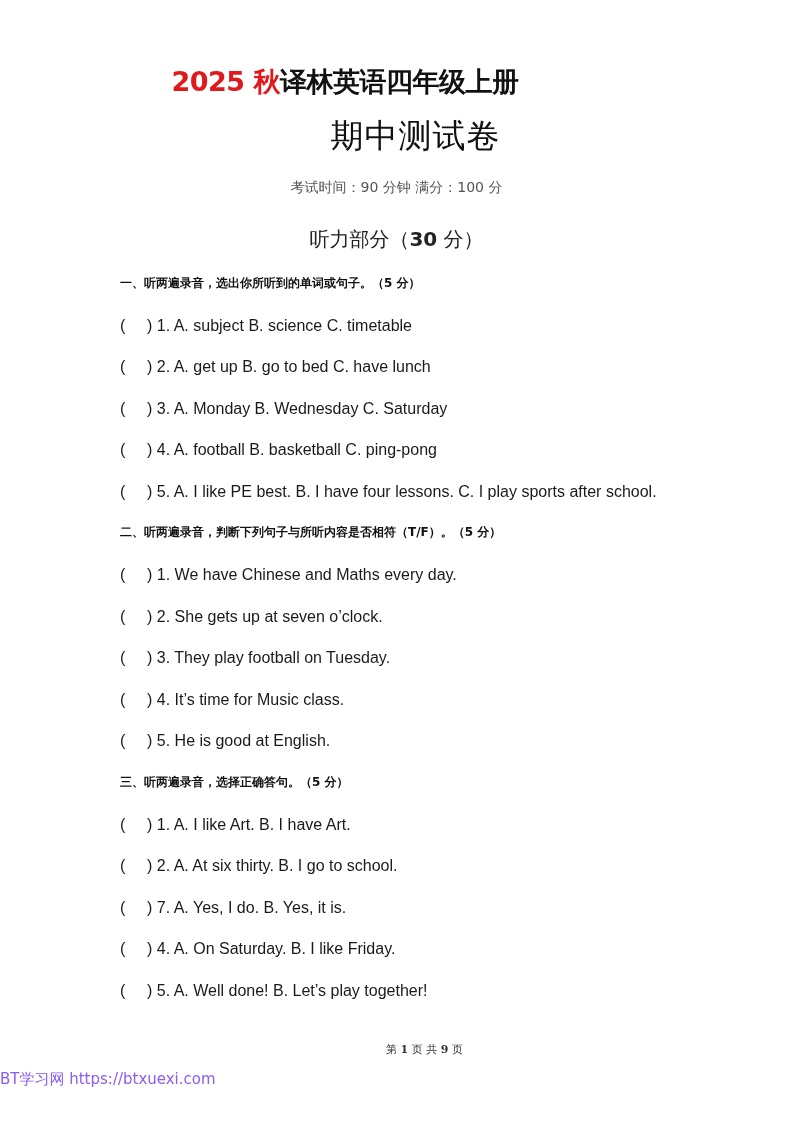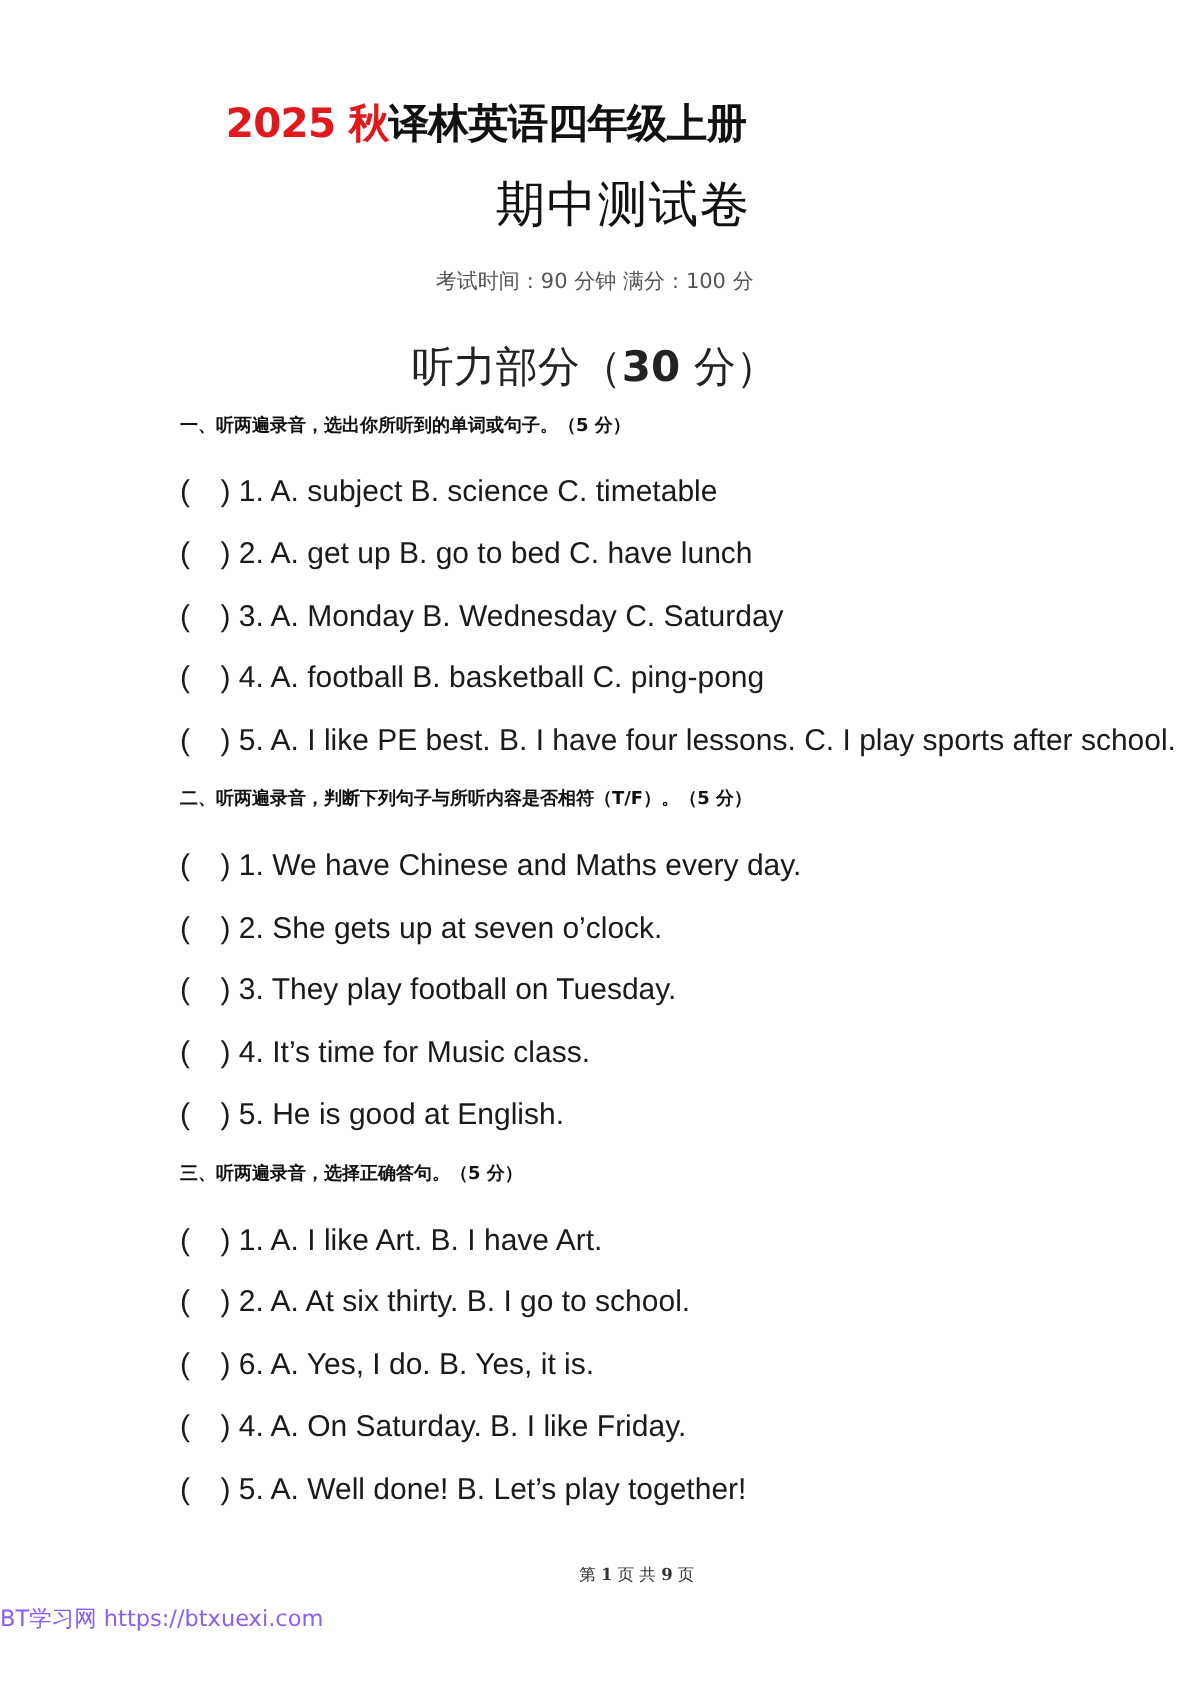--- a/index.html
+++ b/index.html
@@ -4,46 +4,46 @@
   <style>
     html, body { margin: 0; padding: 0; background: #ffffff; }
     body {
       width: 793px; height: 1122px; position: relative; overflow: hidden;
       font-family: "DejaVu Sans", "Liberation Sans", sans-serif;
       color: #1a1a1a;
     }
     .title1 {
       position: absolute; top: 64px; left: 0; width: 648px; text-align: center;
       font-family: "DejaVu Sans", sans-serif; font-weight: bold; font-size: 27px;
-      letter-spacing: -0.5px; color: #111;
+      letter-spacing: -0.5px; color: #111; padding-left: 21px;
     }
     .title1 .red { color: #e0191c; }
     .title2 {
       position: absolute; top: 114px; left: 0; width: 793px; text-align: center;
       font-family: "DejaVu Serif", serif; font-size: 33px; color: #111;
       letter-spacing: 1px;
       padding-left: 19px;
     }
     .meta {
       position: absolute; top: 179px; left: 0; width: 793px; text-align: center;
       font-family: "DejaVu Sans", sans-serif; font-size: 14px; color: #555;
     }
     .section-title {
       position: absolute; top: 226px; left: 0; width: 793px; text-align: center;
-      font-family: "DejaVu Sans", sans-serif; font-size: 28px; color: #222;
+      font-family: "DejaVu Sans", sans-serif; font-size: 20px; color: #222;
     }
     .section-title b { font-weight: bold; }
     .q-header {
       position: absolute; left: 120px;
       font-family: "DejaVu Serif", serif; font-weight: bold; font-size: 12px; color: #111;
     }
     .q-header .pts { font-family: "DejaVu Sans", sans-serif; }
     .item {
       position: absolute; left: 120px;
-      font-family: "Liberation Sans", sans-serif; font-size: 20px; color: #1a1a1a;
+      font-family: "Liberation Sans", sans-serif; font-size: 16px; color: #1a1a1a;
       white-space: nowrap;
     }
     .item .paren { display: inline-block; width: 27px; }
     .footer-page {
       position: absolute; top: 1042px; left: 0; width: 793px; text-align: center;
       font-family: "DejaVu Serif", serif; font-size: 11px; color: #333; padding-left: 28px;
     }
     .footer-page b { font-weight: bold; }
     .footer-site {
       position: absolute; top: 1070px; left: 0; width: 793px; text-align: left;
@@ -74,19 +74,19 @@
 <div class="item" style="top:566px"><span class="paren"><span>(</span></span><span>)</span> <span>1. We have Chinese and Maths every day.</span></div>
 <div class="item" style="top:608px"><span class="paren"><span>(</span></span><span>)</span> <span>2. She gets up at seven o’clock.</span></div>
 <div class="item" style="top:649px"><span class="paren"><span>(</span></span><span>)</span> <span>3. They play football on Tuesday.</span></div>
 <div class="item" style="top:691px"><span class="paren"><span>(</span></span><span>)</span> <span>4. It’s time for Music class.</span></div>
 <div class="item" style="top:732px"><span class="paren"><span>(</span></span><span>)</span> <span>5. He is good at English.</span></div>
 
 <div class="q-header" style="top:774px"><span>三、听两遍录音，选择正确答句。（</span><b class="pts">5</b><span> 分）</span></div>
 
 <div class="item" style="top:816px"><span class="paren"><span>(</span></span><span>)</span> <span>1. A. I like Art. B. I have Art.</span></div>
 <div class="item" style="top:857px"><span class="paren"><span>(</span></span><span>)</span> <span>2. A. At six thirty. B. I go to school.</span></div>
-<div class="item" style="top:899px"><span class="paren"><span>(</span></span><span>)</span> <span>6. A. Yes, I do. B. Yes, it is.</span></div>
+<div class="item" style="top:899px"><span class="paren"><span>(</span></span><span>)</span> <span>7. A. Yes, I do. B. Yes, it is.</span></div>
 <div class="item" style="top:940px"><span class="paren"><span>(</span></span><span>)</span> <span>4. A. On Saturday. B. I like Friday.</span></div>
 <div class="item" style="top:982px"><span class="paren"><span>(</span></span><span>)</span> <span>5. A. Well done! B. Let’s play together!</span></div>
 
 <div class="footer-page"><span>第 </span><b>1</b><span> 页 共 </span><b>9</b><span> 页</span></div>
 
 <div class="footer-site">BT学习网 https://btxuexi.com</div>
 
 </body></html>

